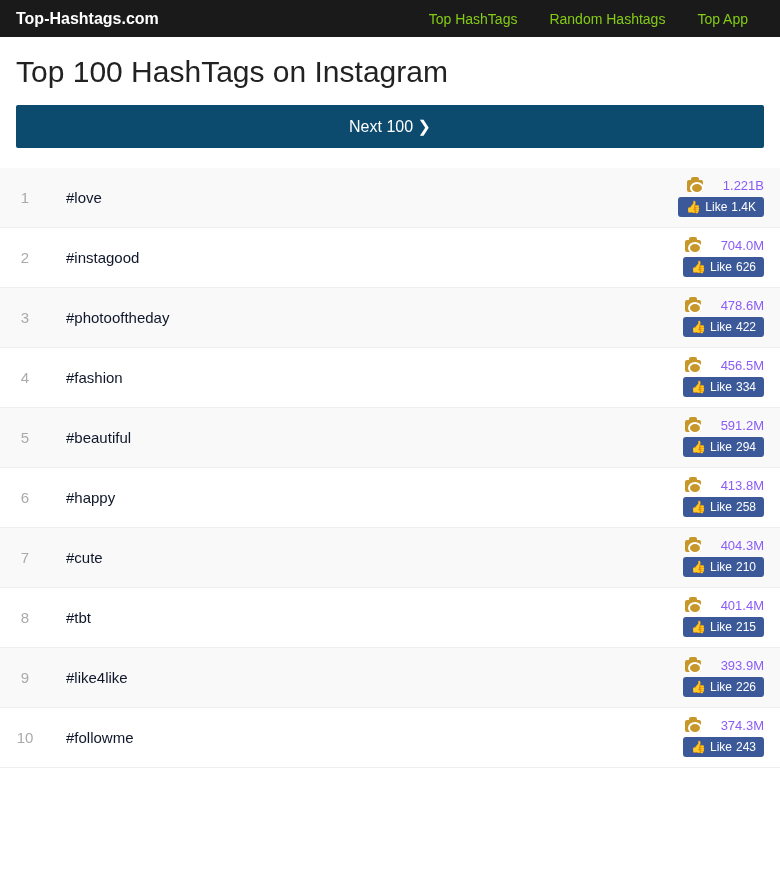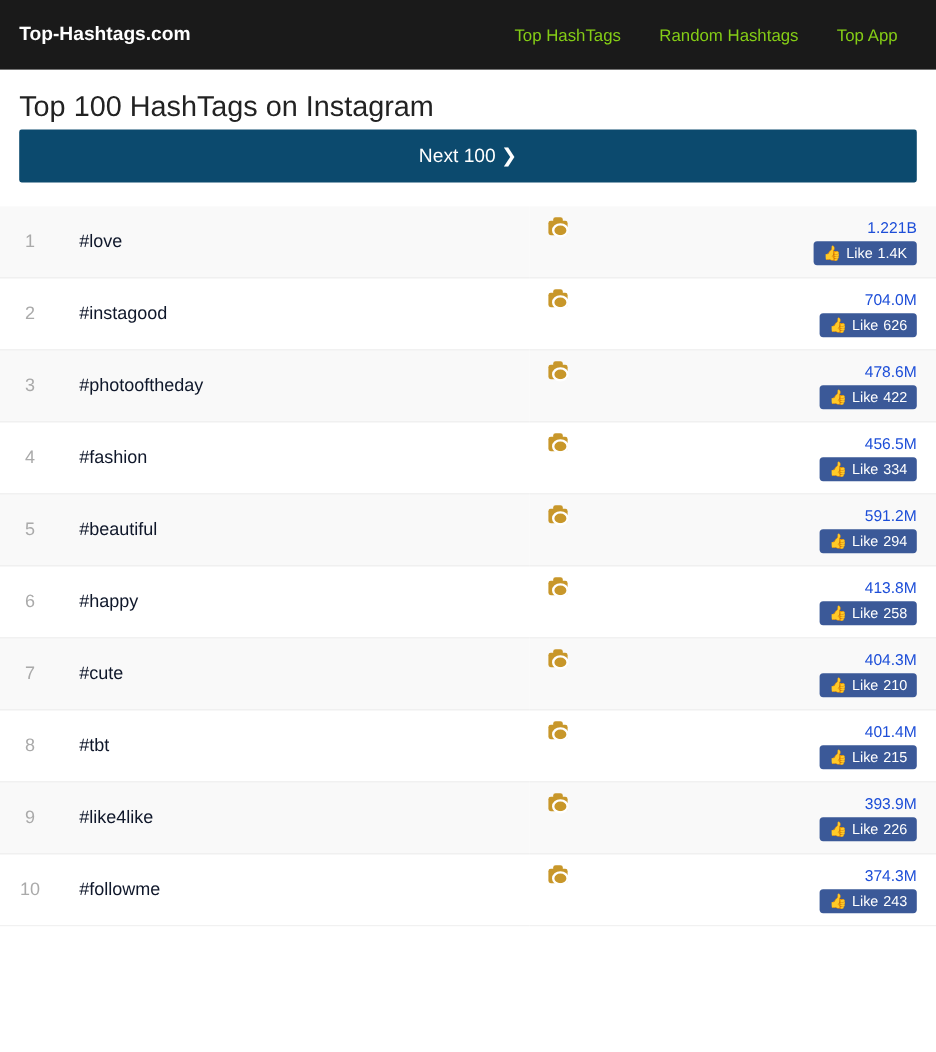--- a/index.html
+++ b/index.html
@@ -4,21 +4,21 @@
   <style>
     * { margin: 0; padding: 0; box-sizing: border-box; }
     body { font-family: Arial, sans-serif; background: #fff; font-size: 14px; }
 
     
     nav {
       background: #1a1a1a;
       display: flex;
       align-items: center;
       padding: 0 16px;
-      height: 58px;
+      height: 37px;
     }
     .nav-brand {
       color: #fff;
       font-size: 16px;
       font-weight: bold;
       flex: 1;
     }
     .nav-links {
       display: flex;
       gap: 0;
@@ -29,24 +29,24 @@
       padding: 0 16px;
       height: 53px;
       display: flex;
       align-items: center;
       font-size: 14px;
       white-space: nowrap;
     }
 
     
     .page-title {
-      font-size: 24px;
+      font-size: 30px;
       font-weight: normal;
       color: #222;
-      padding: 18px 16px 4px;
+      padding: 18px 16px 16px;
       border-radius: 19px;
     }
 
     
     .next-btn-wrap {
       padding: 0 16px 20px;
     }
     .next-btn {
       display: block;
       width: 100%;
@@ -91,25 +91,25 @@
     }
     .hashtag-cell a {
       color: #0f172a;
       text-decoration: none;
     }
     .stats-cell {
       text-align: right;
       white-space: nowrap;
     }
     .post-count {
-      color: #1d4ed8;
+      color: #8b5cf6;
       font-size: 13px;
       display: flex;
       align-items: center;
-      justify-content: space-between;
+      justify-content: flex-end;
       gap: 20px;
       margin-bottom: 4px;
     }
     .camera-icon {
       display: inline-block;
       width: 16px;
       height: 12px;
       background: #c8972a;
       border-radius: 2px;
       position: relative;

